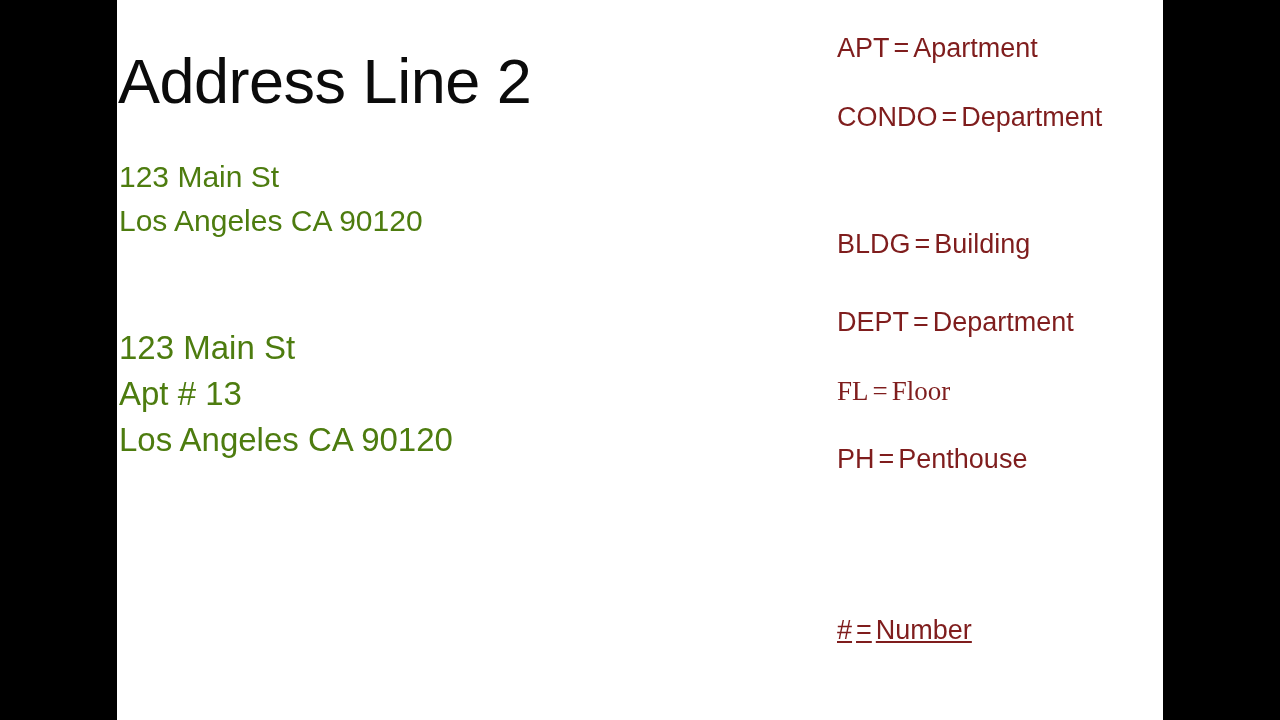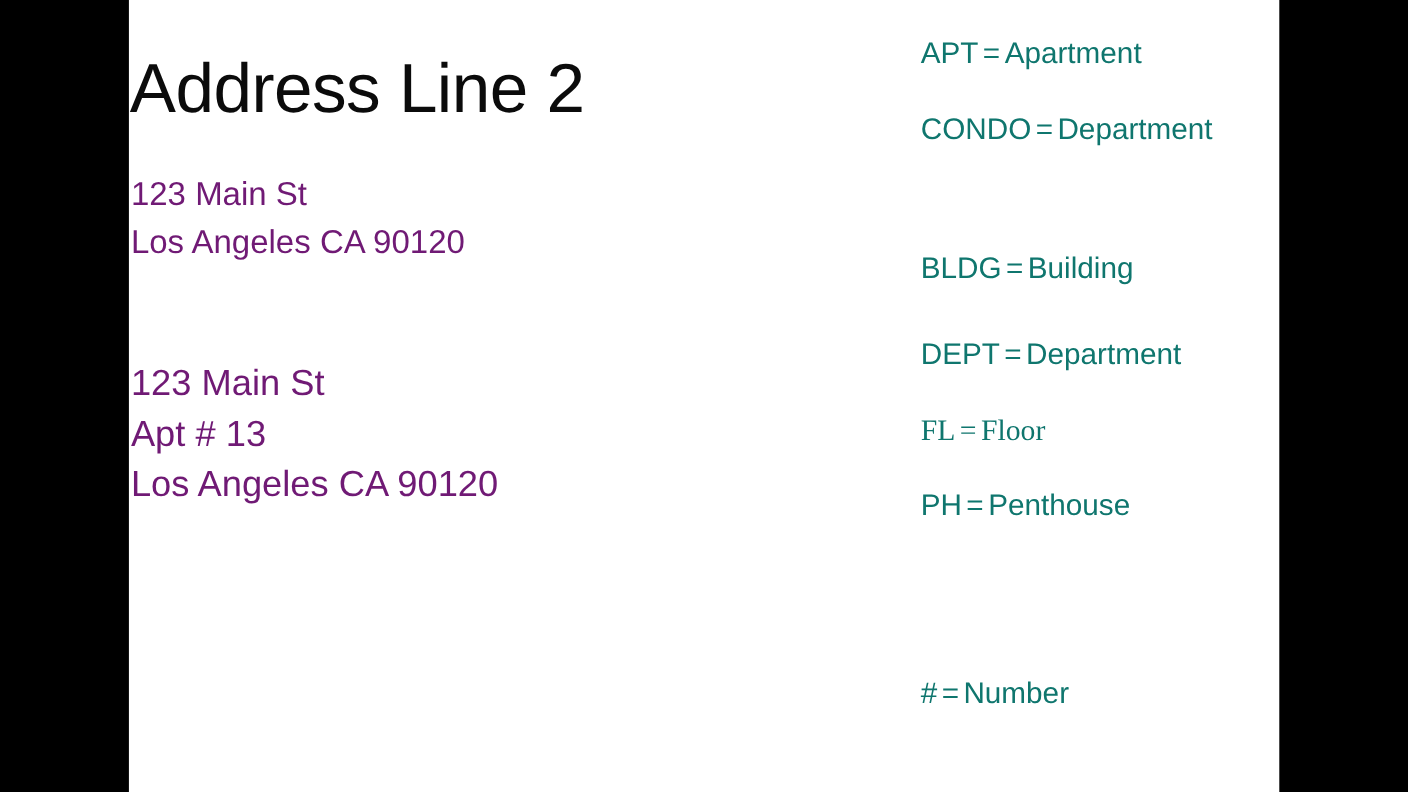--- a/index.html
+++ b/index.html
@@ -60,21 +60,21 @@
     font-weight: 400;
     line-height: 1.06;
     letter-spacing: -0.5px;
     color: #0b0b0b;
     white-space: nowrap;
   }
 
   .address-block {
     position: absolute;
     left: 1px;
-    color: #701a75;
+    color: #4d7c0f;
     font-weight: 400;
   }
   #address-block-simple {
     top: 155px;
     font-size: 30px;
     line-height: 44px;
   }
   #address-block-unit {
     top: 325px;
     font-size: 33px;
@@ -90,21 +90,21 @@
     left: 720px;
     top: 0;
     width: 460px;
     height: 720px;
   }
   .abbrev-item {
     position: absolute;
     left: 0;
     font-size: 27px;
     line-height: 30px;
-    color: #0f766e;
+    color: #7f1d1d;
     white-space: nowrap;
     font-weight: 400;
   }
   .abbrev-term,
   .abbrev-equals,
   .abbrev-definition {
     display: inline;
   }
   .abbrev-equals {
     padding: 0 4px;
@@ -155,21 +155,21 @@
 
       <div class="abbrev-item" style="top: 376px; font-family: Liberation Serif, serif;">
         <span class="abbrev-term">FL</span><span class="abbrev-equals">=</span><span class="abbrev-definition">Floor</span>
       </div>
 
       <div class="abbrev-item" style="top: 444px;">
         <span class="abbrev-term">PH</span><span class="abbrev-equals">=</span><span class="abbrev-definition">Penthouse</span>
       </div>
 
 
-      <div class="abbrev-item" style="top: 615px;">
+      <div class="abbrev-item" style="top: 615px; text-decoration: underline;">
         <span class="abbrev-term">#</span><span class="abbrev-equals">=</span><span class="abbrev-definition">Number</span>
       </div>
 
 
     </div>
 
   </div>
 
   <div class="letterbox-bar" id="letterbox-left"></div>
   <div class="letterbox-bar" id="letterbox-right"></div>

